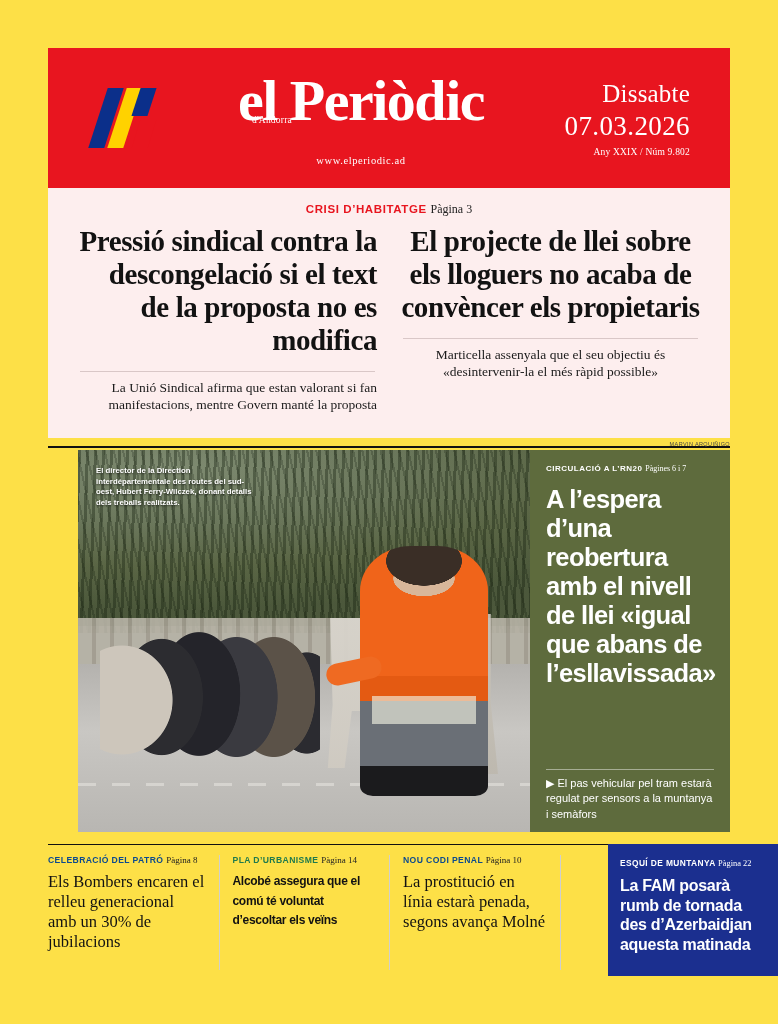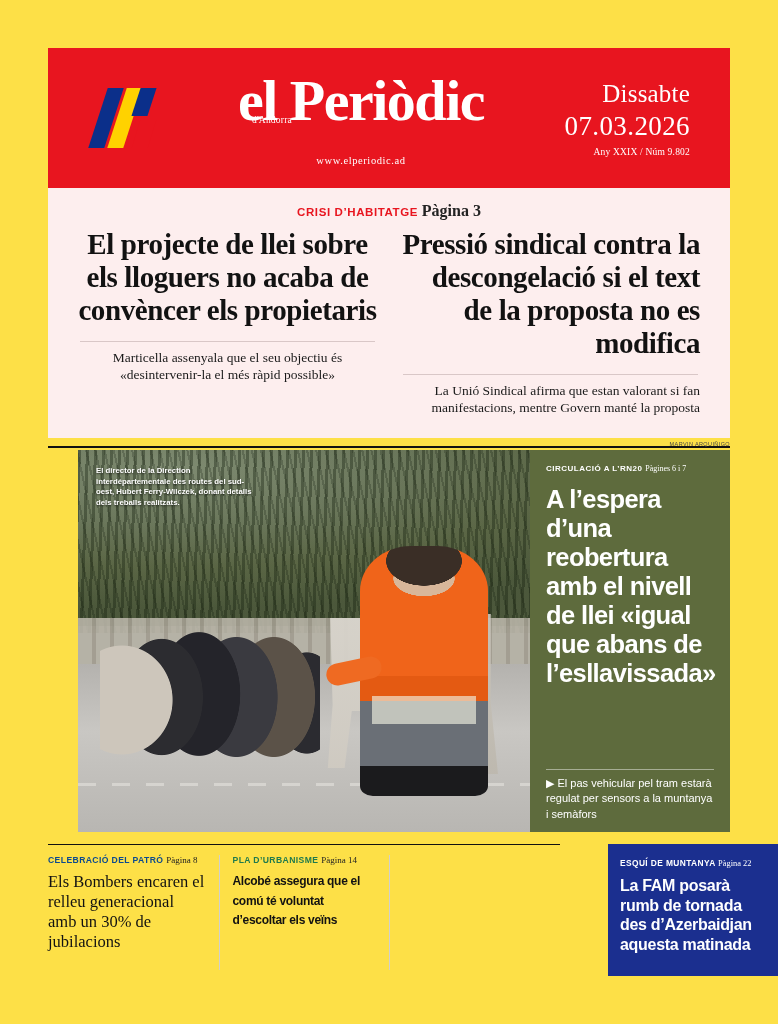--- a/index.html
+++ b/index.html
@@ -101,23 +101,23 @@
   .kicker-center {
     text-align: center;
     font-family: "Liberation Sans", sans-serif;
     font-size: 11.5px;
     font-weight: 700;
     letter-spacing: .6px;
     color: #e8151f;
   }
   .kicker-center .pg {
     font-family: "Liberation Serif", serif;
-    font-weight: 700;
+    font-weight: 400;
     color: #222;
-    font-size: 16px;
+    font-size: 12px;
     letter-spacing: 0;
   }
   .lead-cols {
     display: flex;
     margin-top: 8px;
     padding: 0 18px;
   }
   .lead-col { width: 50%; padding: 0 12px; }
   .lead-col.left { text-align: right; }
   .lead-col.right { text-align: center; }
@@ -384,29 +384,29 @@
       <div class="issue">Any XXIX / Núm 9.802</div>
     </div>
   </div>
 
   <div class="lead">
     <div class="kicker-center">
       <span>CRISI D’HABITATGE</span>
       <span class="pg">Pàgina 3</span>
     </div>
     <div class="lead-cols">
+      <div class="lead-col left">
+        <div class="lead-head">Pressió sindical contra la descongelació si el text de la proposta no es modifica</div>
+        <div class="lead-rule"></div>
+        <div class="lead-sub">La Unió Sindical afirma que estan valorant si fan manifestacions, mentre Govern manté la proposta</div>
+      </div>
       <div class="lead-col right">
         <div class="lead-head">El projecte de llei sobre els lloguers no acaba de convèncer els propietaris</div>
         <div class="lead-rule"></div>
         <div class="lead-sub">Marticella assenyala que el seu objectiu és «desintervenir-la el més ràpid possible»</div>
-      </div>
-      <div class="lead-col left">
-        <div class="lead-head">Pressió sindical contra la descongelació si el text de la proposta no es modifica</div>
-        <div class="lead-rule"></div>
-        <div class="lead-sub">La Unió Sindical afirma que estan valorant si fan manifestacions, mentre Govern manté la proposta</div>
       </div>
     </div>
   </div>
 
   <div class="midband">
     <div class="top-rule"></div>
     <div class="credit">MARVIN ARQUIÑIGO</div>
 
     <div class="photo">
       <div class="sky"></div>
@@ -445,20 +445,28 @@
 
     <div class="bcol green">
       <div class="sep"></div>
       <div class="kick">
         <span>PLA D’URBANISME</span>
         <span class="pg">Pàgina 14</span>
       </div>
       <div class="head sans">Alcobé assegura que el comú té voluntat d’escoltar els veïns</div>
     </div>
 
+    <div class="bcol">
+      <div class="sep"></div>
+      <div class="kick">
+        <span>NOU CODI PENAL</span>
+        <span class="pg">Pàgina 10</span>
+      </div>
+      <div class="head">La prostitució en línia estarà penada, segons avança Molné</div>
+    </div>
 
     <div class="bcol">
       <div class="sep"></div>
     </div>
   </div>
 
   <div class="bluebox">
     <div class="kick">
       <span>ESQUÍ DE MUNTANYA</span>
       <span class="pg">Pàgina 22</span>

